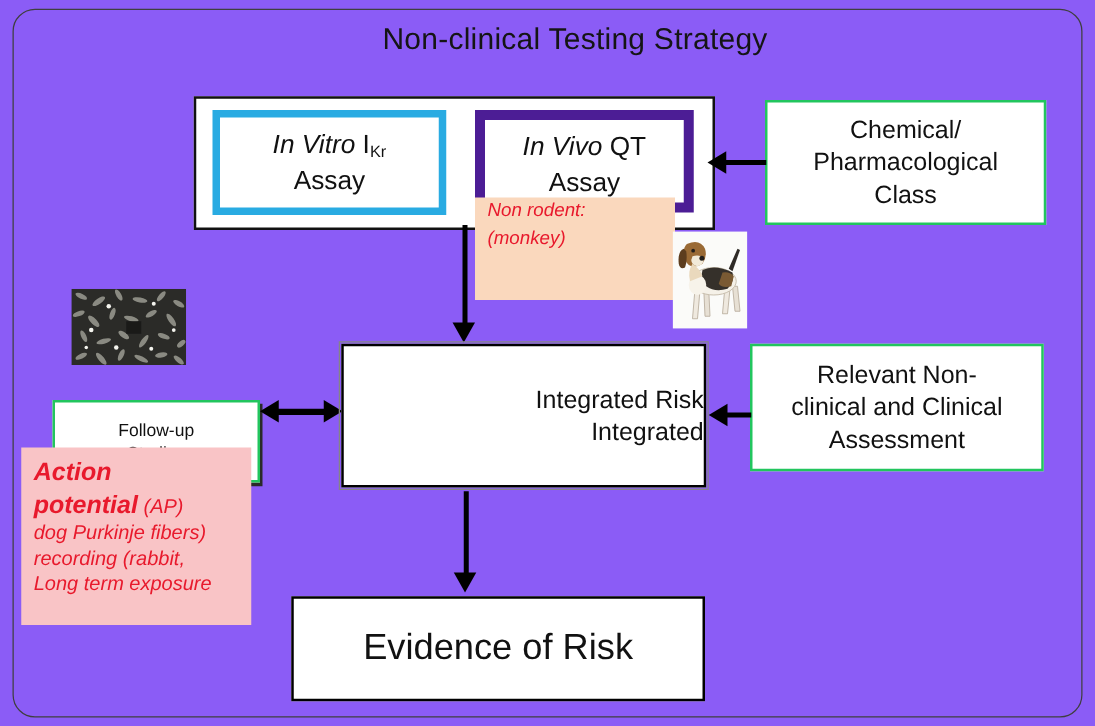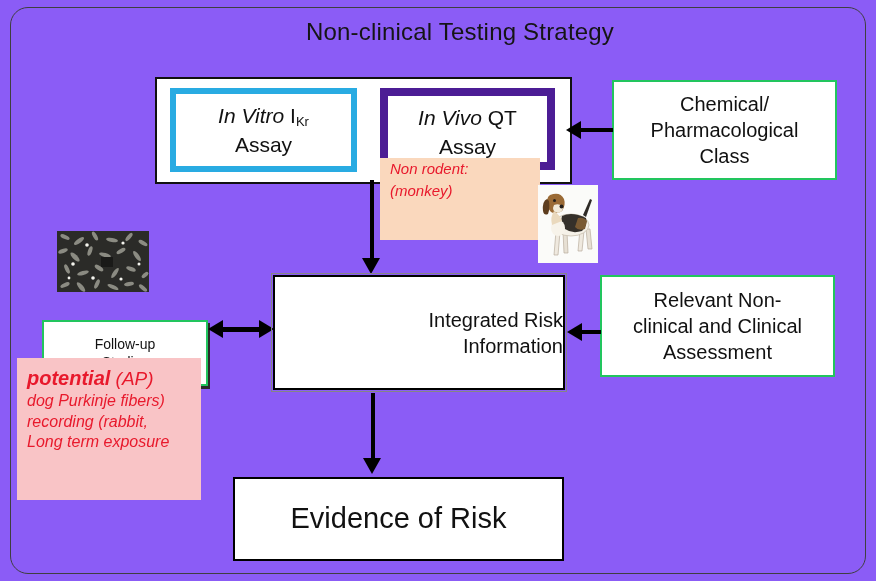--- a/index.html
+++ b/index.html
@@ -42,21 +42,21 @@
 
   
   .ann{font-style:italic;color:#e8192c;box-sizing:border-box;}
   .ann-patch{left:57px;top:152px;width:283px;height:78px;background:#fad8bd;padding:5px 10px 4px;}
   .ann-patch .head{font-size:20px;font-weight:bold;line-height:1.2;}
   .ann-patch .body{font-size:15.5px;line-height:1.3;}
   .ann-ecg{left:380px;top:158px;width:160px;height:82px;background:#fad8bd;padding:0 10px;font-size:15px;line-height:1.45;}
   .ann-ecg .emph{font-size:21px;font-weight:bold;}
   .ann-ap{left:17px;top:358px;width:184px;height:142px;background:#f9c4c6;padding:7px 10px;}
   .ann-ap .head{font-size:20px;font-weight:bold;line-height:1.3;}
-  .ann-ap .suffix{font-size:19px;font-weight:normal;}
+  .ann-ap .suffix{font-size:16px;font-weight:normal;}
   .ann-ap .body{font-size:16px;line-height:1.3;}
   .ann-ap .footer{font-size:16px;}
 
   
   .shaft-h{position:absolute;height:4px;background:#000;}
   .shaft-v{position:absolute;width:4px;background:#000;}
   .head-left{position:absolute;width:0;height:0;border-top:9px solid transparent;border-bottom:9px solid transparent;border-right:15px solid #000;}
   .head-right{position:absolute;width:0;height:0;border-top:9px solid transparent;border-bottom:9px solid transparent;border-left:15px solid #000;}
   .head-down{position:absolute;width:0;height:0;border-left:9px solid transparent;border-right:9px solid transparent;border-top:16px solid #000;}
 
@@ -185,35 +185,36 @@
   </div>
 
   <div class="abs" style="left:208px;top:319px;width:66px;height:20px;">
     <div class="shaft-h" style="left:12px;top:7.5px;width:42px;height:5px;"></div>
     <div class="head-left" style="left:0;top:1px;"></div>
     <div class="head-right" style="right:0;top:1px;"></div>
   </div>
 
   <div class="abs box ira-box">
     <div>Integrated Risk</div>
-    <div>Information</div>
+    <div>Integrated</div>
   </div>
 
   <div class="abs box relevant-box">
     <div>Relevant Non-</div>
     <div>clinical and Clinical</div>
     <div>Assessment</div>
   </div>
 
   <div class="abs" style="left:567px;top:323px;width:35px;height:18px;">
     <div class="shaft-h" style="left:13px;top:7px;width:21px;"></div>
     <div class="head-left" style="left:0;top:0;"></div>
   </div>
 
   <div class="abs ann ann-ap">
+    <div class="head">Action</div>
     <div><span class="head">potential</span><span class="suffix it"> (AP)</span></div>
     <div class="body">dog Purkinje fibers)</div>
     <div class="body">recording (rabbit,</div>
     <div class="footer">Long term exposure</div>
   </div>
 
   <div class="abs" style="left:363px;top:393px;width:20px;height:82px;">
     <div class="shaft-v" style="left:8px;top:0;height:66px;"></div>
     <div class="head-down" style="left:0;top:65px;"></div>
   </div>

